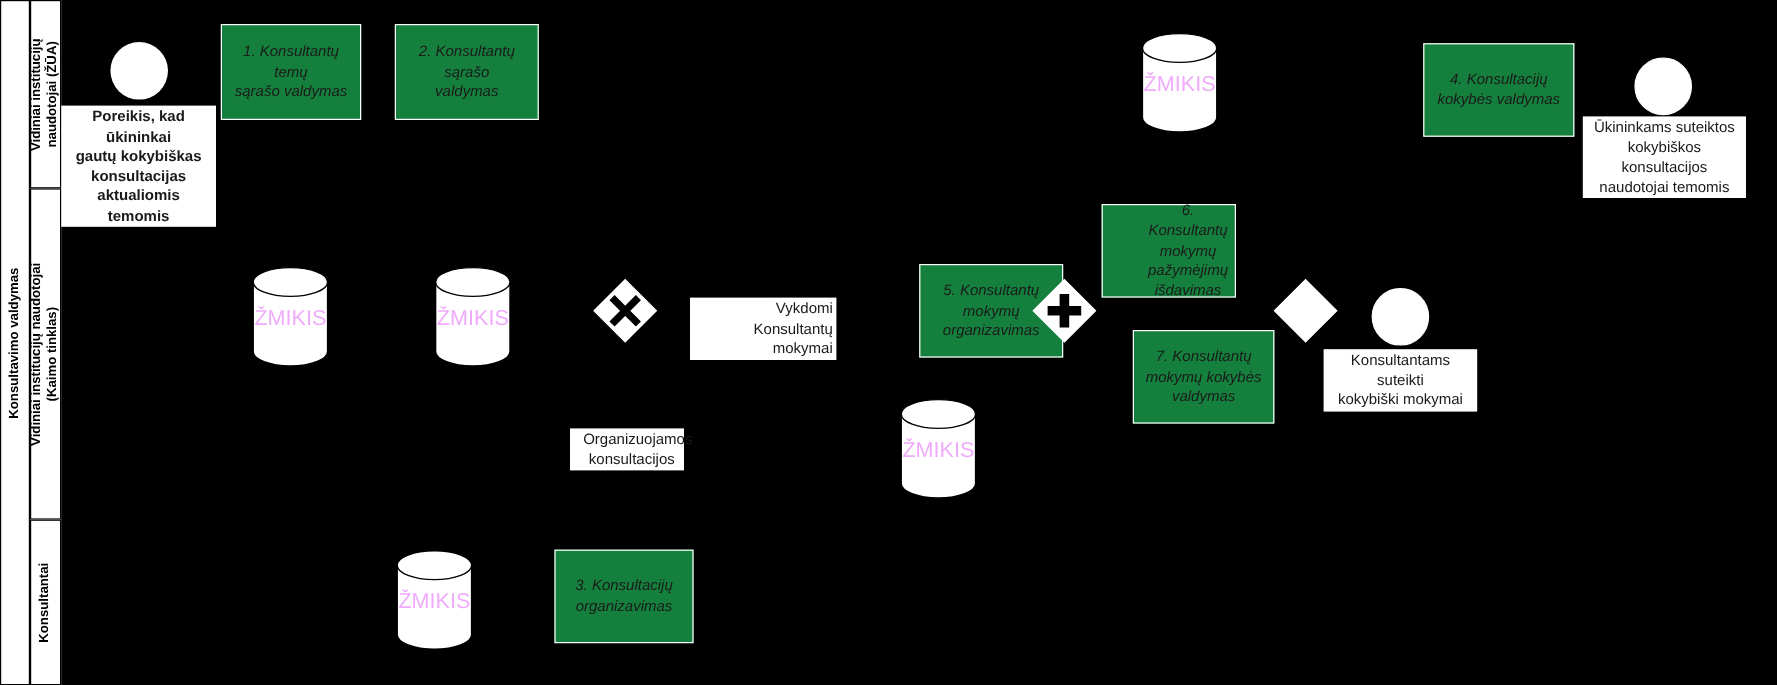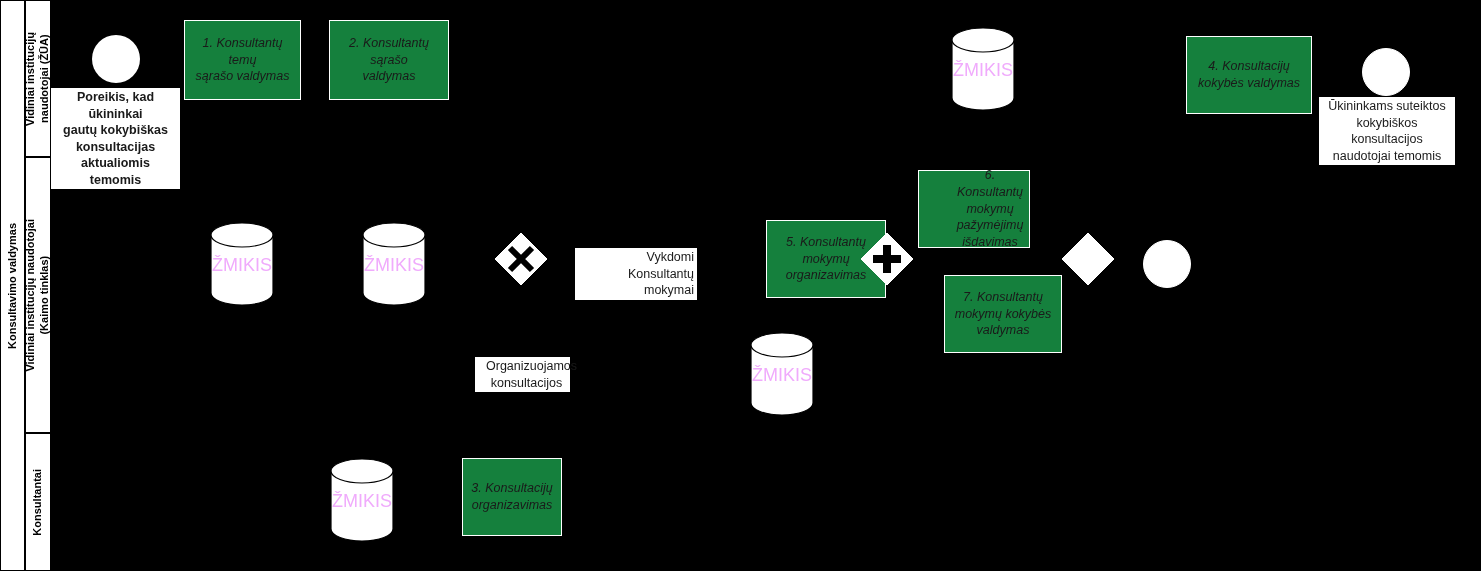--- a/index.html
+++ b/index.html
@@ -229,25 +229,27 @@
 mokymų kokybės
 valdymas</div>
 
   <div class="gateway" style="left:1061px; top:232px; width:54px; height:54px;">
     <svg width="54" height="54" viewBox="0 0 54 54">
       <polygon points="27,1 53,27 27,53 1,27" fill="#ffffff" stroke="#ffffff" stroke-width="1"></polygon>
     </svg>
   </div>
 
   <div class="event end" style="left:1143px; top:240px; width:48px; height:48px;"></div>
+  <div class="textlabel" style="left:1103px; top:291px; width:128px;">Konsultantams suteikti
+kokybiški mokymai</div>
 
   <div class="datastore" style="left:330px; top:458px; width:64px; height:84px;">
     <svg width="64" height="84" viewBox="0 0 64 84">
       <path d="M1,13 L1,71 A31,12 0 0 0 63,71 L63,13 Z" fill="#ffffff" stroke="#000000" stroke-width="1.2"></path>
       <ellipse cx="32" cy="13" rx="31" ry="12" fill="#ffffff" stroke="#000000" stroke-width="1.2"></ellipse>
     </svg>
     <div class="ds-label">ŽMIKIS</div>
   </div>
 
-  <div class="task" style="left:462px; top:458px; width:100px; height:78px;">3. Konsultacijų
+  <div class="task" style="left:462px; top:458px; width:116px; height:78px;">3. Konsultacijų
 organizavimas</div>
 
 </div>
 
 </body></html>

